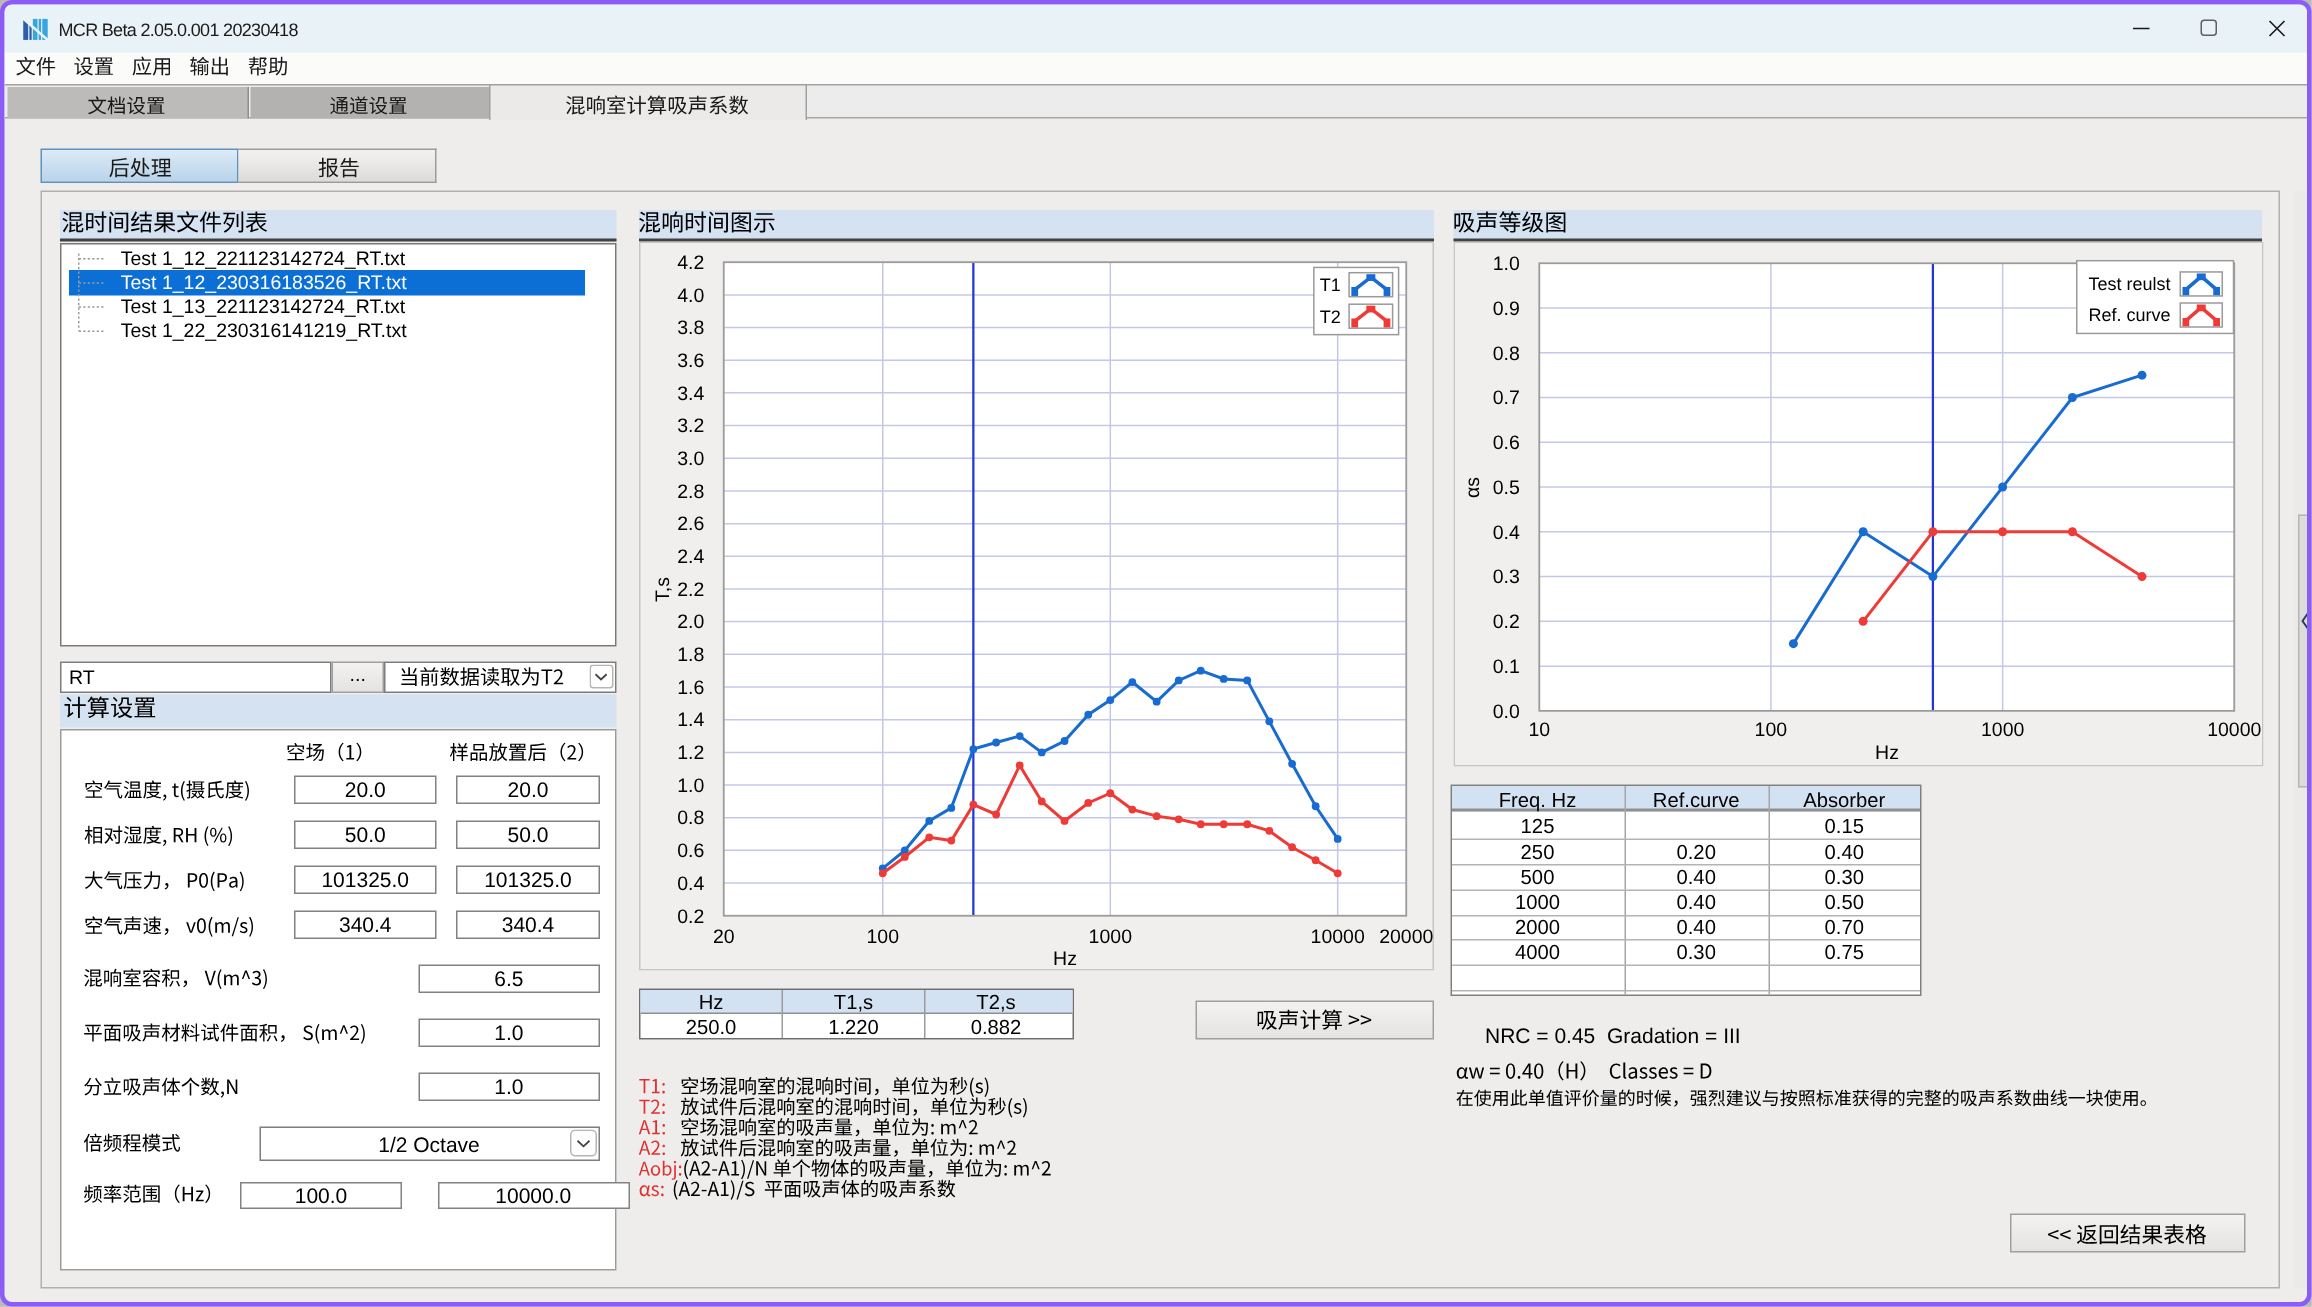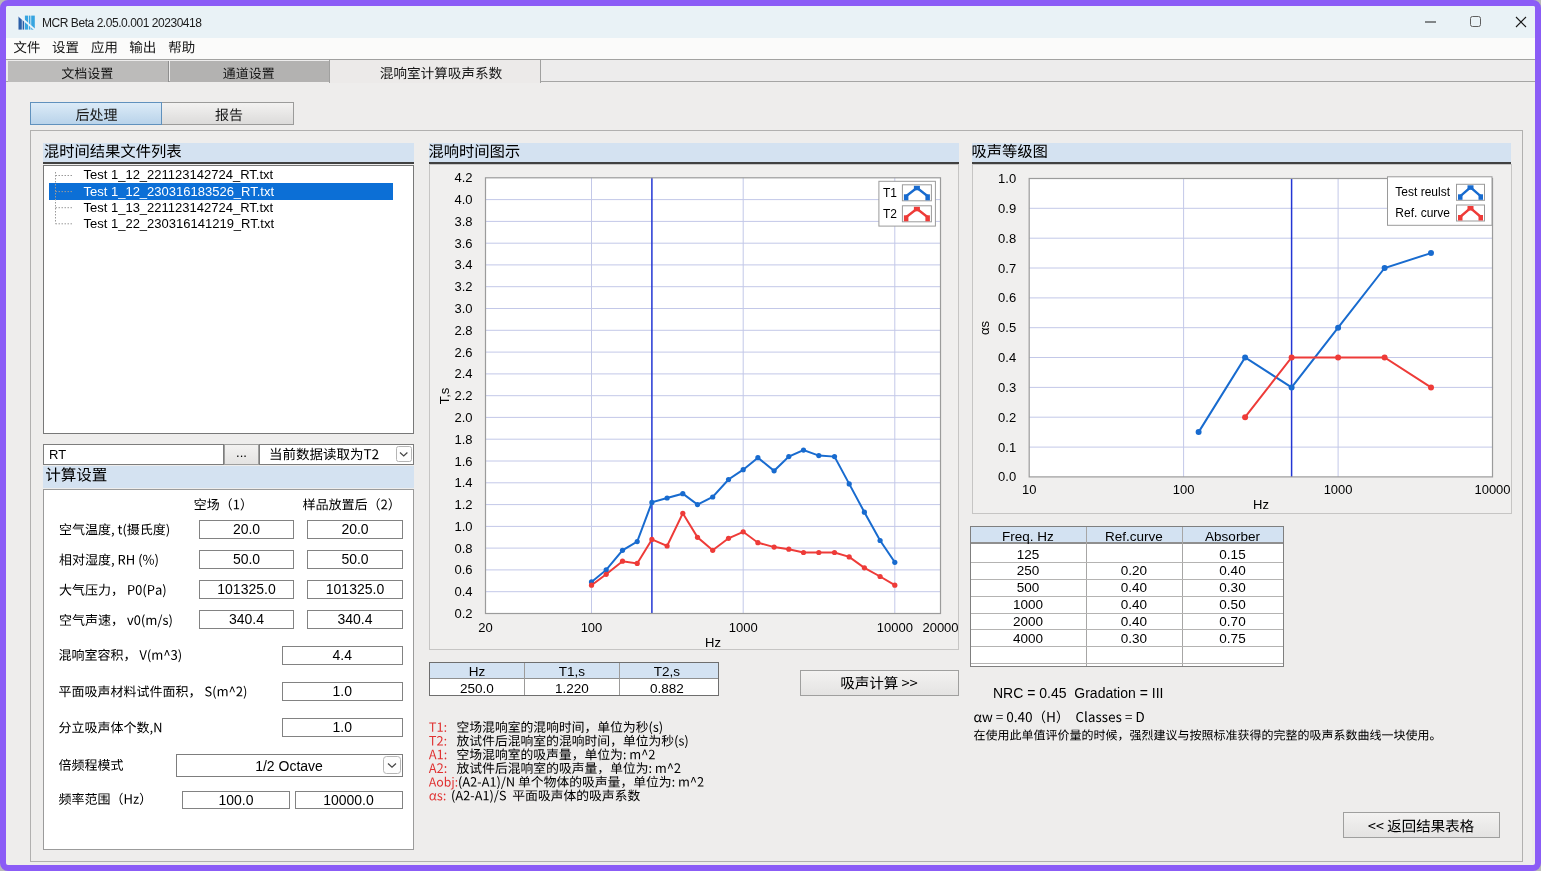--- a/index.html
+++ b/index.html
@@ -1,17 +1,17 @@
 <!DOCTYPE html>
 <html><head><meta charset="utf-8"><style>
 *{margin:0;padding:0;box-sizing:border-box}
 html,body{width:1541px;height:871px;overflow:hidden;background:#b9b9b9;
  font-family:"Liberation Sans",sans-serif;-webkit-font-smoothing:antialiased}
 #win{position:absolute;left:0;top:0;width:1541px;height:871px;background:#eeedec;
- border:6px solid #8b5cf6;border-radius:8px 8px 8px 8px;overflow:hidden}
+ border:3px solid #8b5cf6;border-radius:8px 8px 8px 8px;overflow:hidden}
 .abs{position:absolute}
 #titlebar{left:0;top:0;width:100%;height:32px;background:#e9f2f6}
 #menubar{left:0;top:32px;width:100%;height:21px;background:#fbfbfa}
 #tabstrip{left:0;top:53px;width:100%;height:23px;background:#edecec;border-top:1px solid #a2a2a1;border-bottom:1px solid #a5a5a4}
 .tab{position:absolute;top:55px;height:21px}
 #tab1{left:1.5px;width:161px;background:#bcbbba;border-right:1px solid #8e8e8e}
 #tab2{left:163.5px;width:159.5px;background:#b3b2b1}
 #tab3{left:323px;top:53px;width:212px;height:24px;background:#eceae9;border:1px solid #a0a09f;border-bottom:none}
 .btn{position:absolute;border:1px solid #9f9f9e;background:linear-gradient(#f3f2f1,#e4e3e2)}
 #subtab1{left:24px;top:96px;width:132px;height:23px;background:linear-gradient(#dcebf7,#b9d3ea);border:1px solid #6091bd}
@@ -83,31 +83,31 @@
     <div class="abs" style="left:37px;top:460px;width:371px;height:22px;background:#d4e2f1"></div>
     <div class="white" style="left:37px;top:483px;width:371px;height:361px;border-color:#9b9b9b"></div>
     <div class="inp" style="left:193px;top:513.5px;width:95px;height:19px">20.0</div>
     <div class="inp" style="left:301px;top:513.5px;width:96px;height:19px">20.0</div>
     <div class="inp" style="left:193px;top:543.7px;width:95px;height:19px">50.0</div>
     <div class="inp" style="left:301px;top:543.7px;width:96px;height:19px">50.0</div>
     <div class="inp" style="left:193px;top:573.9px;width:95px;height:19px">101325.0</div>
     <div class="inp" style="left:301px;top:573.9px;width:96px;height:19px">101325.0</div>
     <div class="inp" style="left:193px;top:604.1px;width:95px;height:19px">340.4</div>
     <div class="inp" style="left:301px;top:604.1px;width:96px;height:19px">340.4</div>
-    <div class="inp" style="left:276px;top:640px;width:120.5px;height:19px">4.4</div>
+    <div class="inp" style="left:276px;top:640px;width:120.5px;height:19px">6.5</div>
     <div class="inp" style="left:276px;top:676px;width:120.5px;height:19px">1.0</div>
     <div class="inp" style="left:276px;top:712px;width:120.5px;height:19px">1.0</div>
     <div class="white" style="left:169.5px;top:748px;width:227px;height:23px"></div>
     <div class="abs" style="left:169.5px;top:752px;width:227px;text-align:center;font-size:14px">1/2 Octave</div>
     <svg class="abs" style="left:377px;top:750px" width="19" height="19">
       <rect x="0.5" y="0.5" width="17" height="17" rx="3" fill="#fdfdfd" stroke="#b5b5b5"></rect>
       <path d="M5 7.5 L9 11.2 L13 7.5" stroke="#444" stroke-width="1.2" fill="none"></path>
     </svg>
-    <div class="inp" style="left:176px;top:785px;width:108px;height:18px">100.0</div>
-    <div class="inp" style="left:288.5px;top:785px;width:108px;height:18px">10000.0</div>
+    <div class="inp" style="left:157px;top:785px;width:108px;height:18px">100.0</div>
+    <div class="inp" style="left:288.5px;top:785px;width:128px;height:18px">10000.0</div>
     <div class="phead" style="left:422.5px;top:137px;width:530px"></div>
     <svg width="530" height="486" style="position:absolute;left:422.5px;top:158px">
       <rect x="0.5" y="0.5" width="529" height="485" fill="#f0efee" stroke="#c6c5c4"></rect>
       <rect x="56.5" y="13.800000000000011" width="455.0" height="435.7" fill="#ffffff" stroke="none"></rect>
       <g stroke="#c3c8e8" stroke-width="1">
         <line x1="56.5" y1="427.7" x2="511.5" y2="427.7"></line>
         <line x1="56.5" y1="405.9" x2="511.5" y2="405.9"></line>
         <line x1="56.5" y1="384.1" x2="511.5" y2="384.1"></line>
         <line x1="56.5" y1="362.4" x2="511.5" y2="362.4"></line>
         <line x1="56.5" y1="340.6" x2="511.5" y2="340.6"></line>

